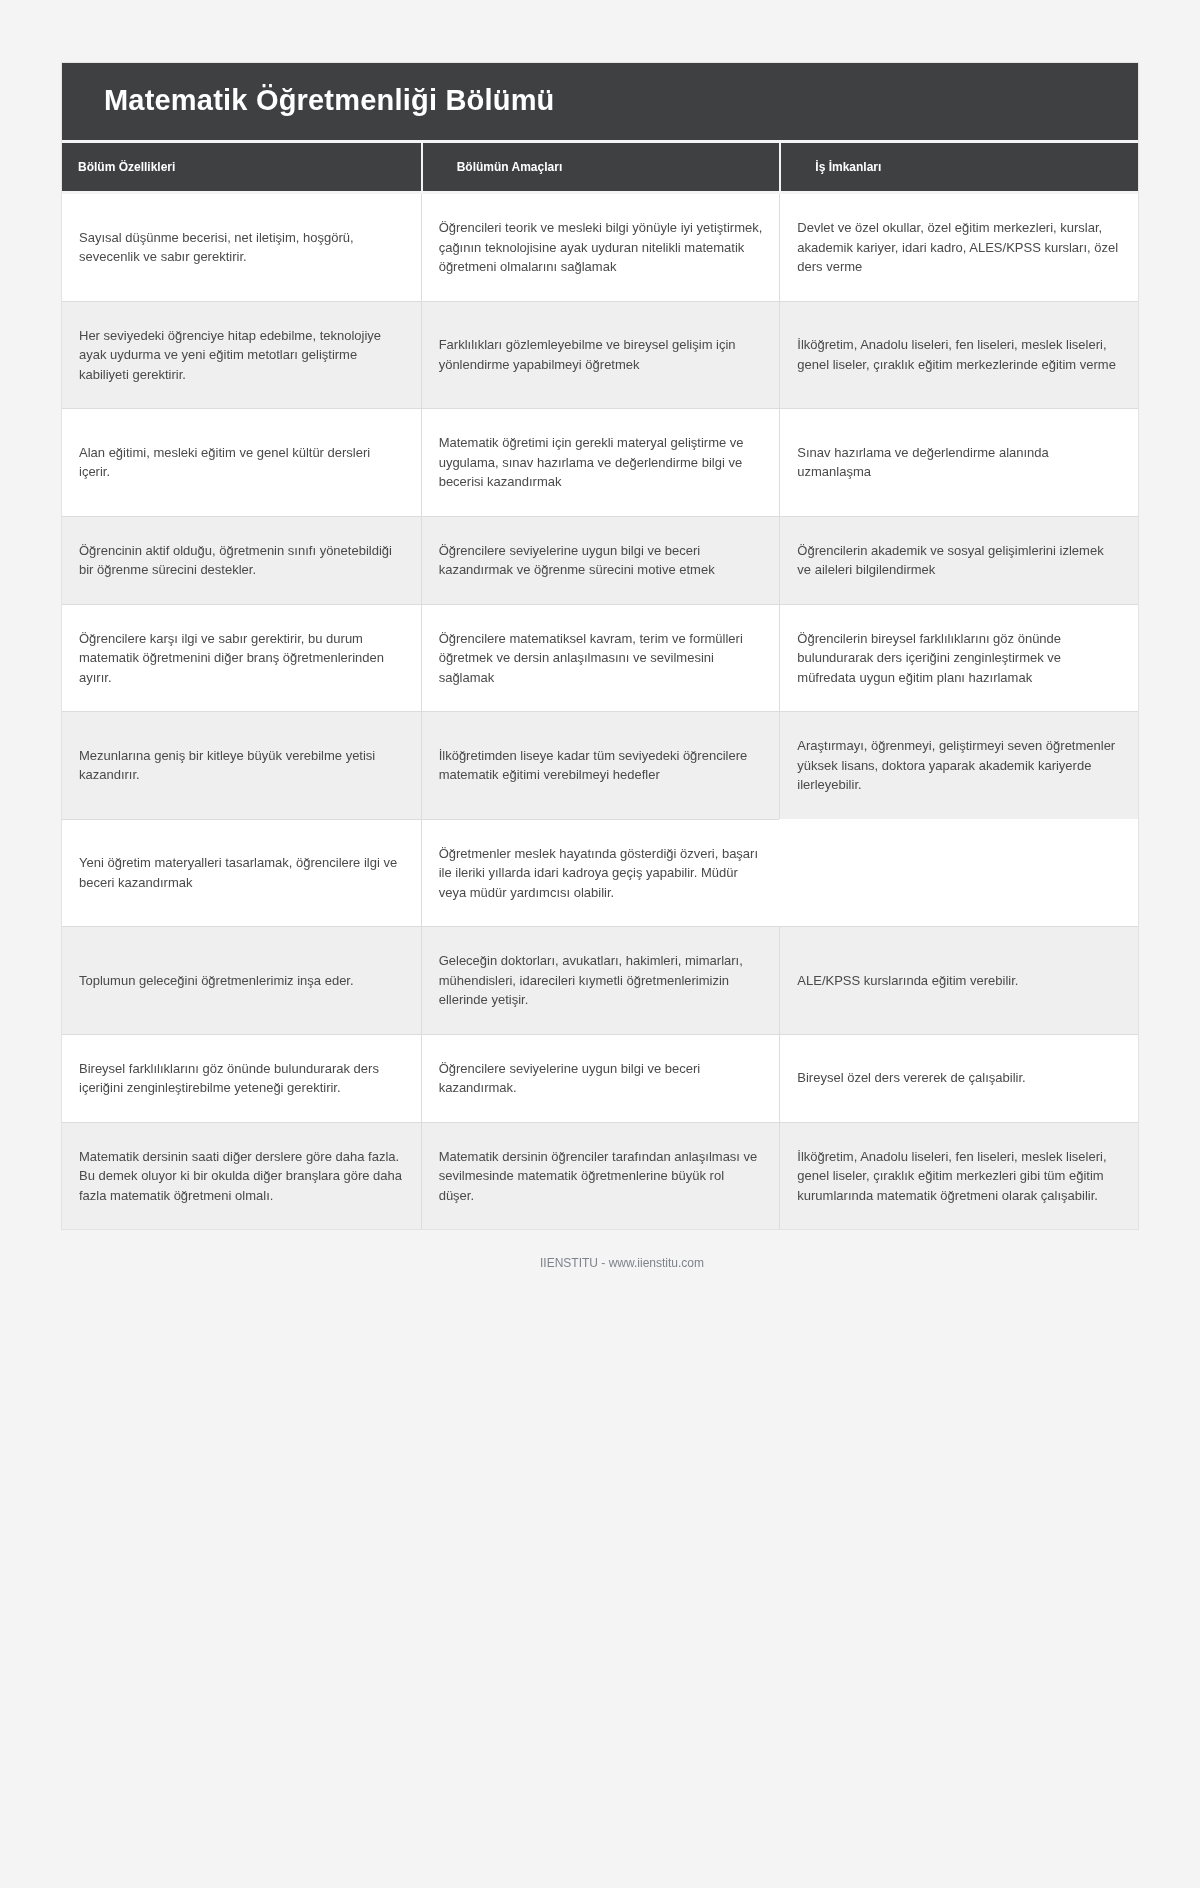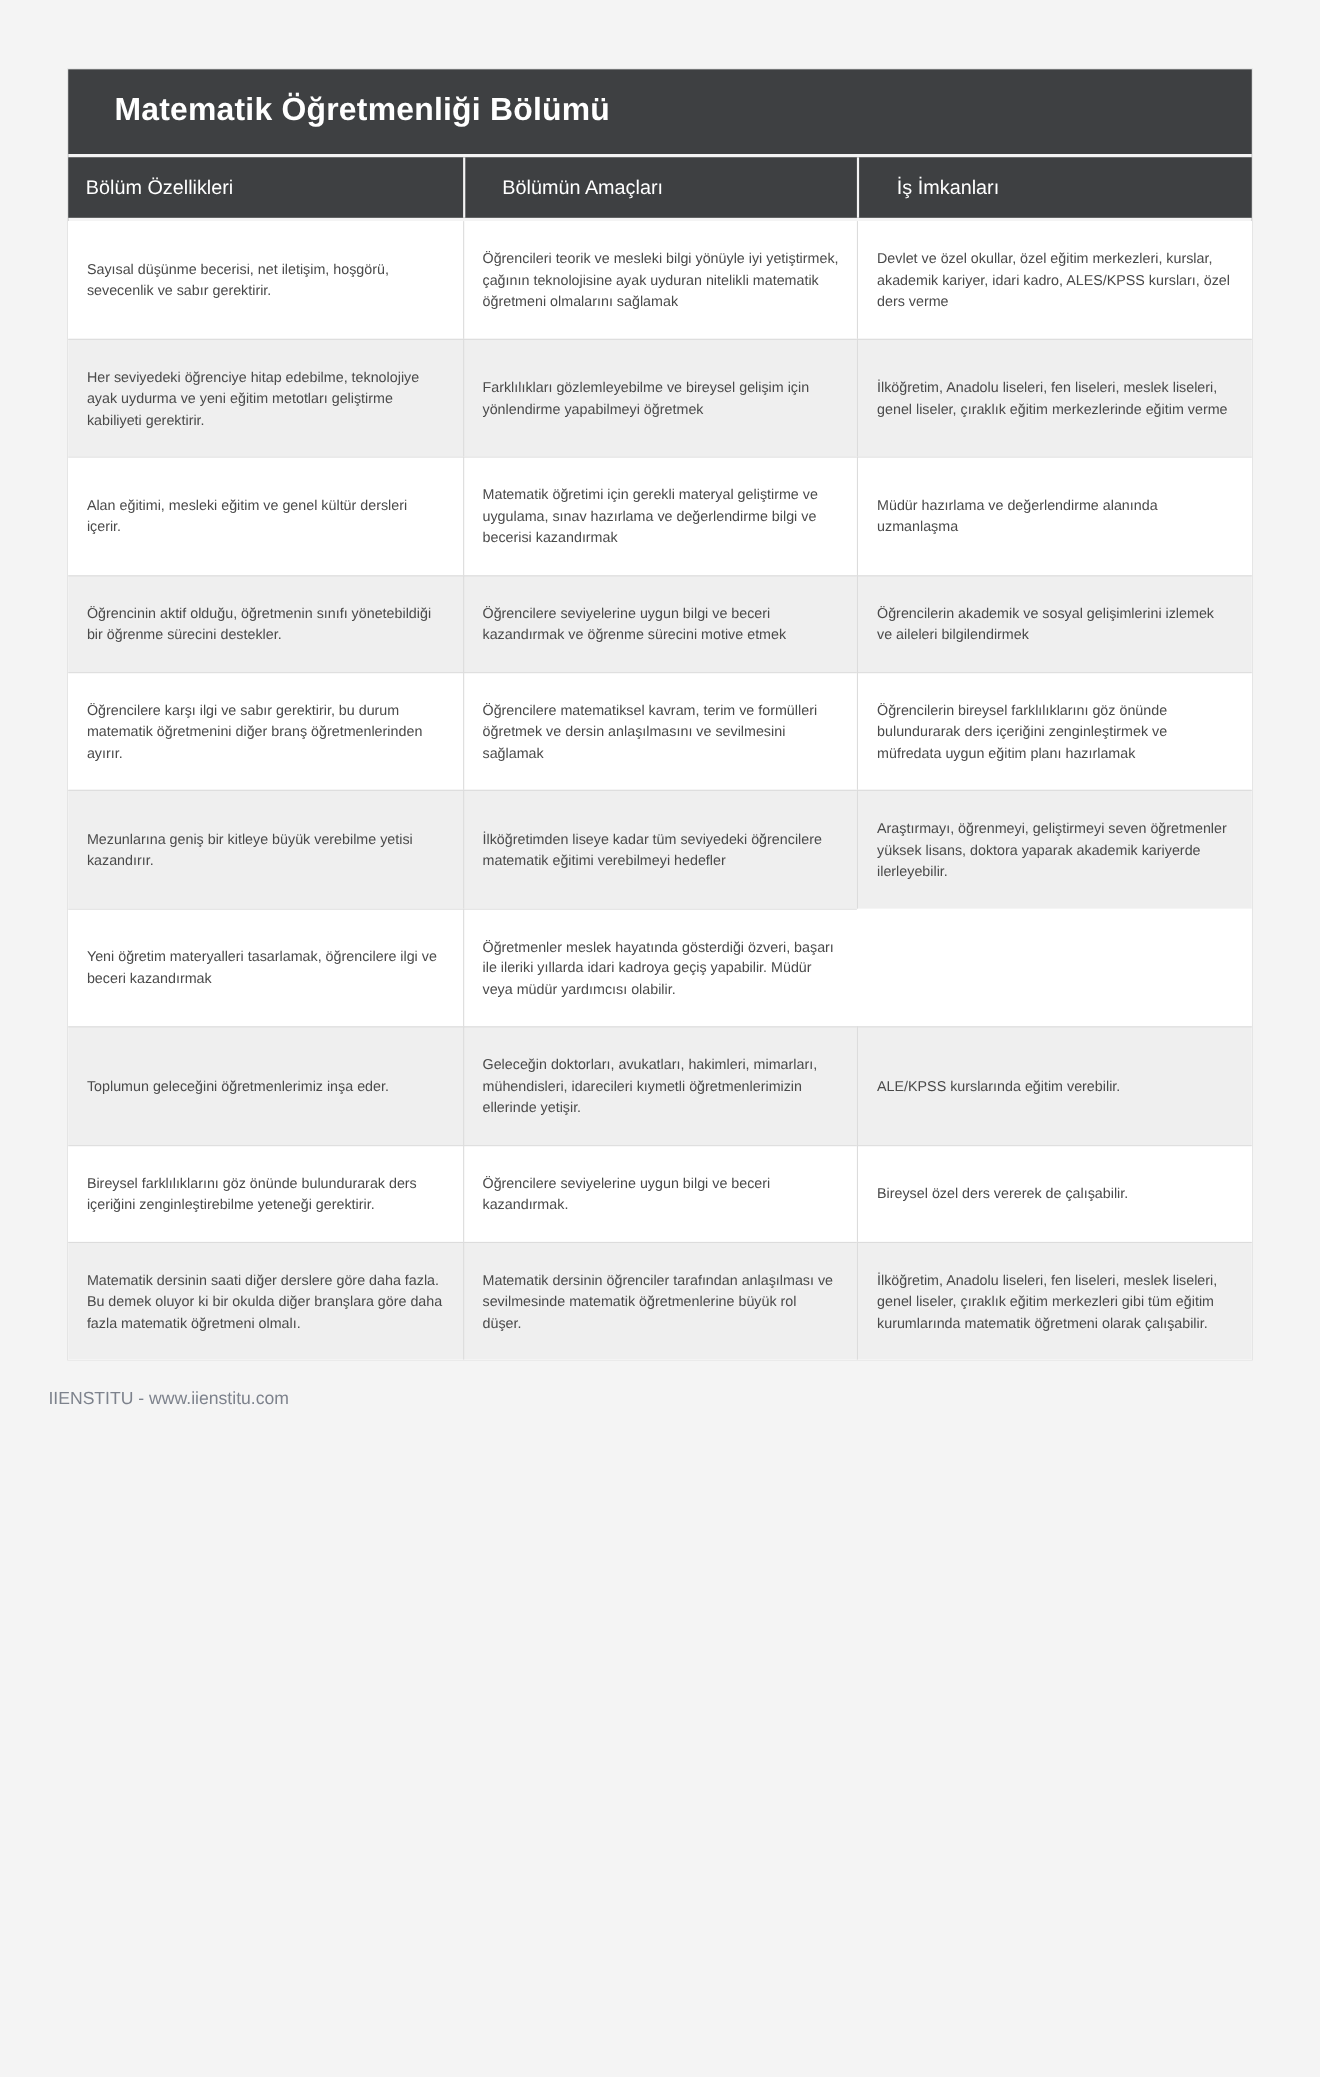--- a/index.html
+++ b/index.html
@@ -36,43 +36,44 @@
     border-bottom:3px solid var(--gap);
   }
   .thead{
     display:flex;
     background:var(--header-bg);
     border-bottom:3px solid var(--gap);
   }
   .thcell{
     width:33.333%;
     color:var(--header-text);
-    font-size:18px;
-    font-weight:normal;
+    font-size:12px;
+    font-weight:bold;
     padding:17px 16px;
   }
   .thcell + .thcell{border-left:2px solid var(--gap);padding-left:34px;}
   .tbody{background:#ffffff;}
   .trow{display:flex;}
   .trow:nth-child(even) .tcell{background:var(--row-alt-bg);}
   .trow + .trow .tcell{border-top:1px solid var(--line);}
   .tcell{
     width:33.333%;
     display:flex;
     align-items:center;
     padding:24px 17px;
     font-size:13px;
     line-height:1.5;
     color:var(--body-text);
     background:#ffffff;
   }
   .tcell + .tcell{border-left:1px solid var(--line);}
   .footer{
+    text-align:center;
     margin-top:26px;
-    font-size:16px;
+    font-size:12px;
     color:var(--footer-text);
     margin-left:44px;
   }
 </style>
 </head>
 <body>
 
 <div class="table-container">
 
   <div class="title-bar">
@@ -92,21 +93,21 @@
       <div class="tcell">Devlet ve özel okullar, özel eğitim merkezleri, kurslar, akademik kariyer, idari kadro, ALES/KPSS kursları, özel ders verme</div>
     </div>
     <div class="trow">
       <div class="tcell">Her seviyedeki öğrenciye hitap edebilme, teknolojiye ayak uydurma ve yeni eğitim metotları geliştirme kabiliyeti gerektirir.</div>
       <div class="tcell">Farklılıkları gözlemleyebilme ve bireysel gelişim için yönlendirme yapabilmeyi öğretmek</div>
       <div class="tcell">İlköğretim, Anadolu liseleri, fen liseleri, meslek liseleri, genel liseler, çıraklık eğitim merkezlerinde eğitim verme</div>
     </div>
     <div class="trow">
       <div class="tcell">Alan eğitimi, mesleki eğitim ve genel kültür dersleri içerir.</div>
       <div class="tcell">Matematik öğretimi için gerekli materyal geliştirme ve uygulama, sınav hazırlama ve değerlendirme bilgi ve becerisi kazandırmak</div>
-      <div class="tcell">Müdür hazırlama ve değerlendirme alanında uzmanlaşma</div>
+      <div class="tcell">Sınav hazırlama ve değerlendirme alanında uzmanlaşma</div>
     </div>
     <div class="trow">
       <div class="tcell">Öğrencinin aktif olduğu, öğretmenin sınıfı yönetebildiği bir öğrenme sürecini destekler.</div>
       <div class="tcell">Öğrencilere seviyelerine uygun bilgi ve beceri kazandırmak ve öğrenme sürecini motive etmek</div>
       <div class="tcell">Öğrencilerin akademik ve sosyal gelişimlerini izlemek ve aileleri bilgilendirmek</div>
     </div>
     <div class="trow">
       <div class="tcell">Öğrencilere karşı ilgi ve sabır gerektirir, bu durum matematik öğretmenini diğer branş öğretmenlerinden ayırır.</div>
       <div class="tcell">Öğrencilere matematiksel kavram, terim ve formülleri öğretmek ve dersin anlaşılmasını ve sevilmesini sağlamak</div>
       <div class="tcell">Öğrencilerin bireysel farklılıklarını göz önünde bulundurarak ders içeriğini zenginleştirmek ve müfredata uygun eğitim planı hazırlamak</div>

